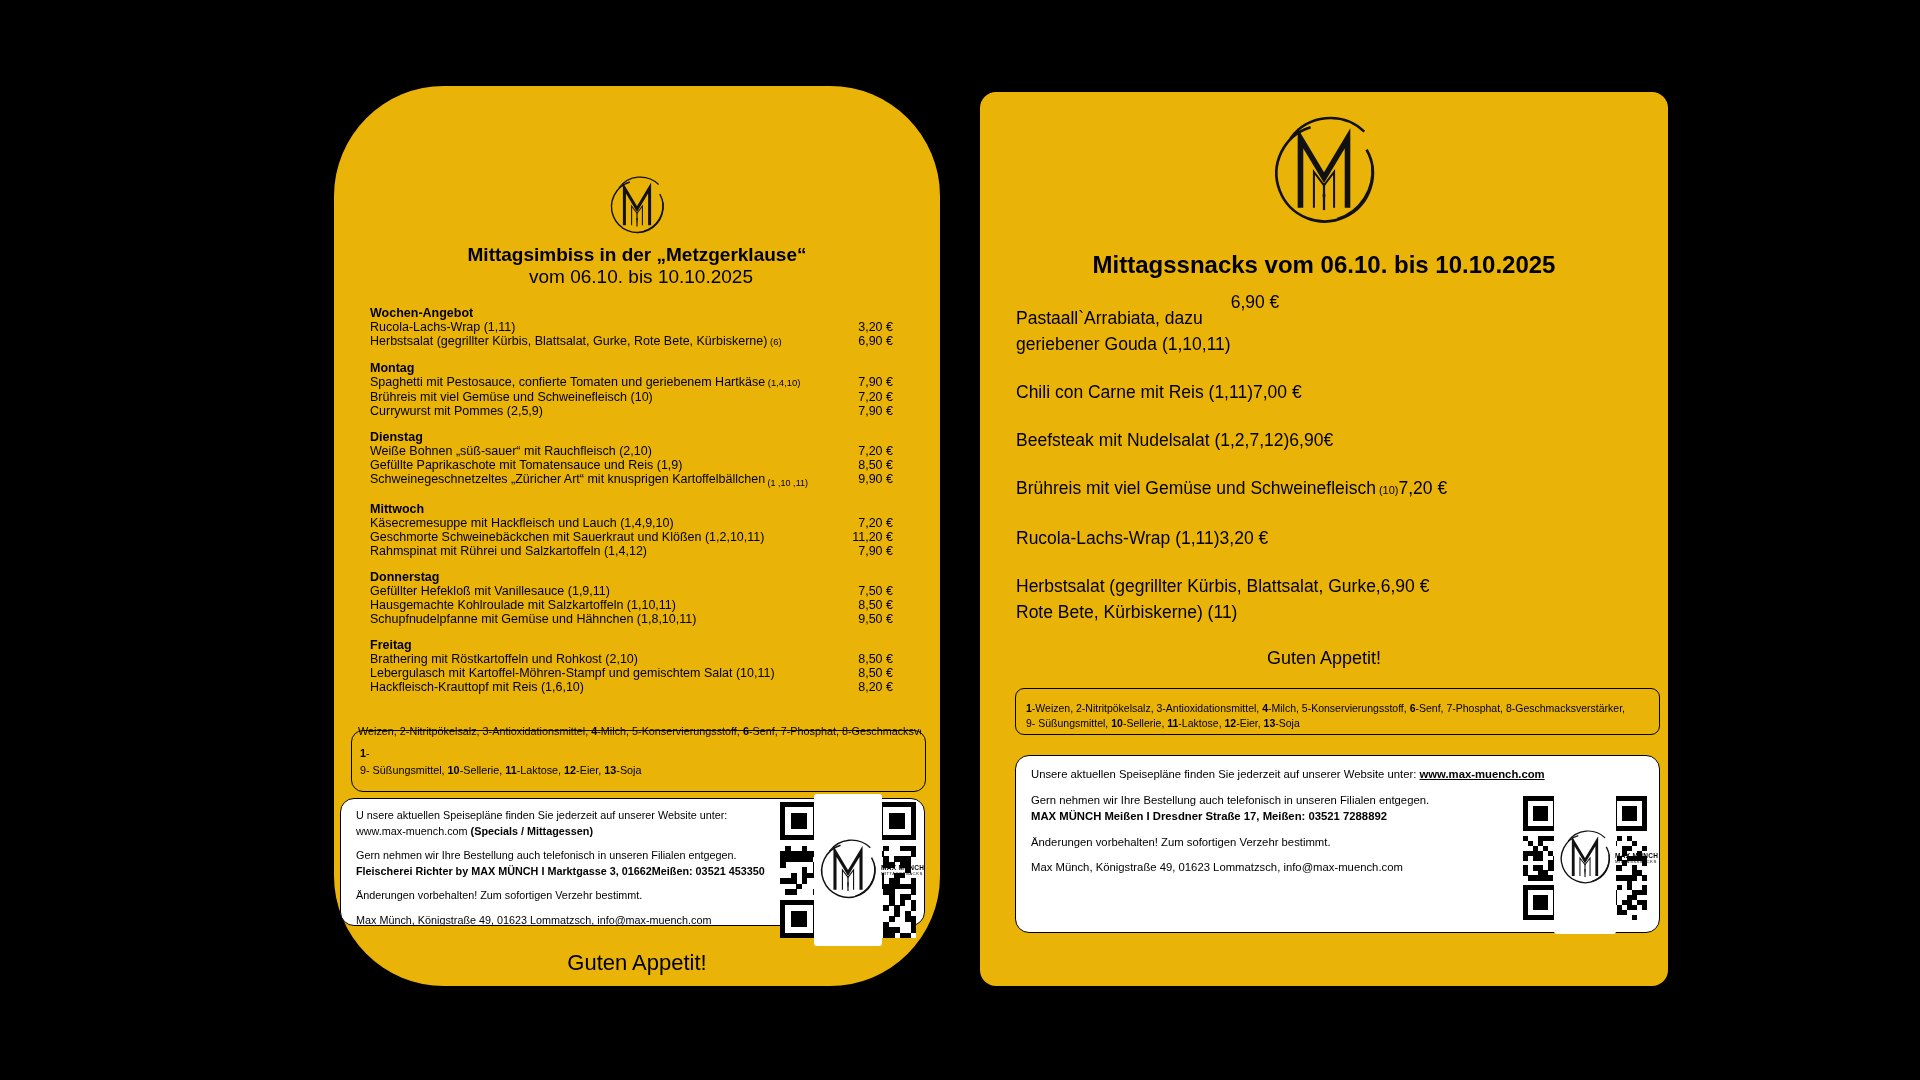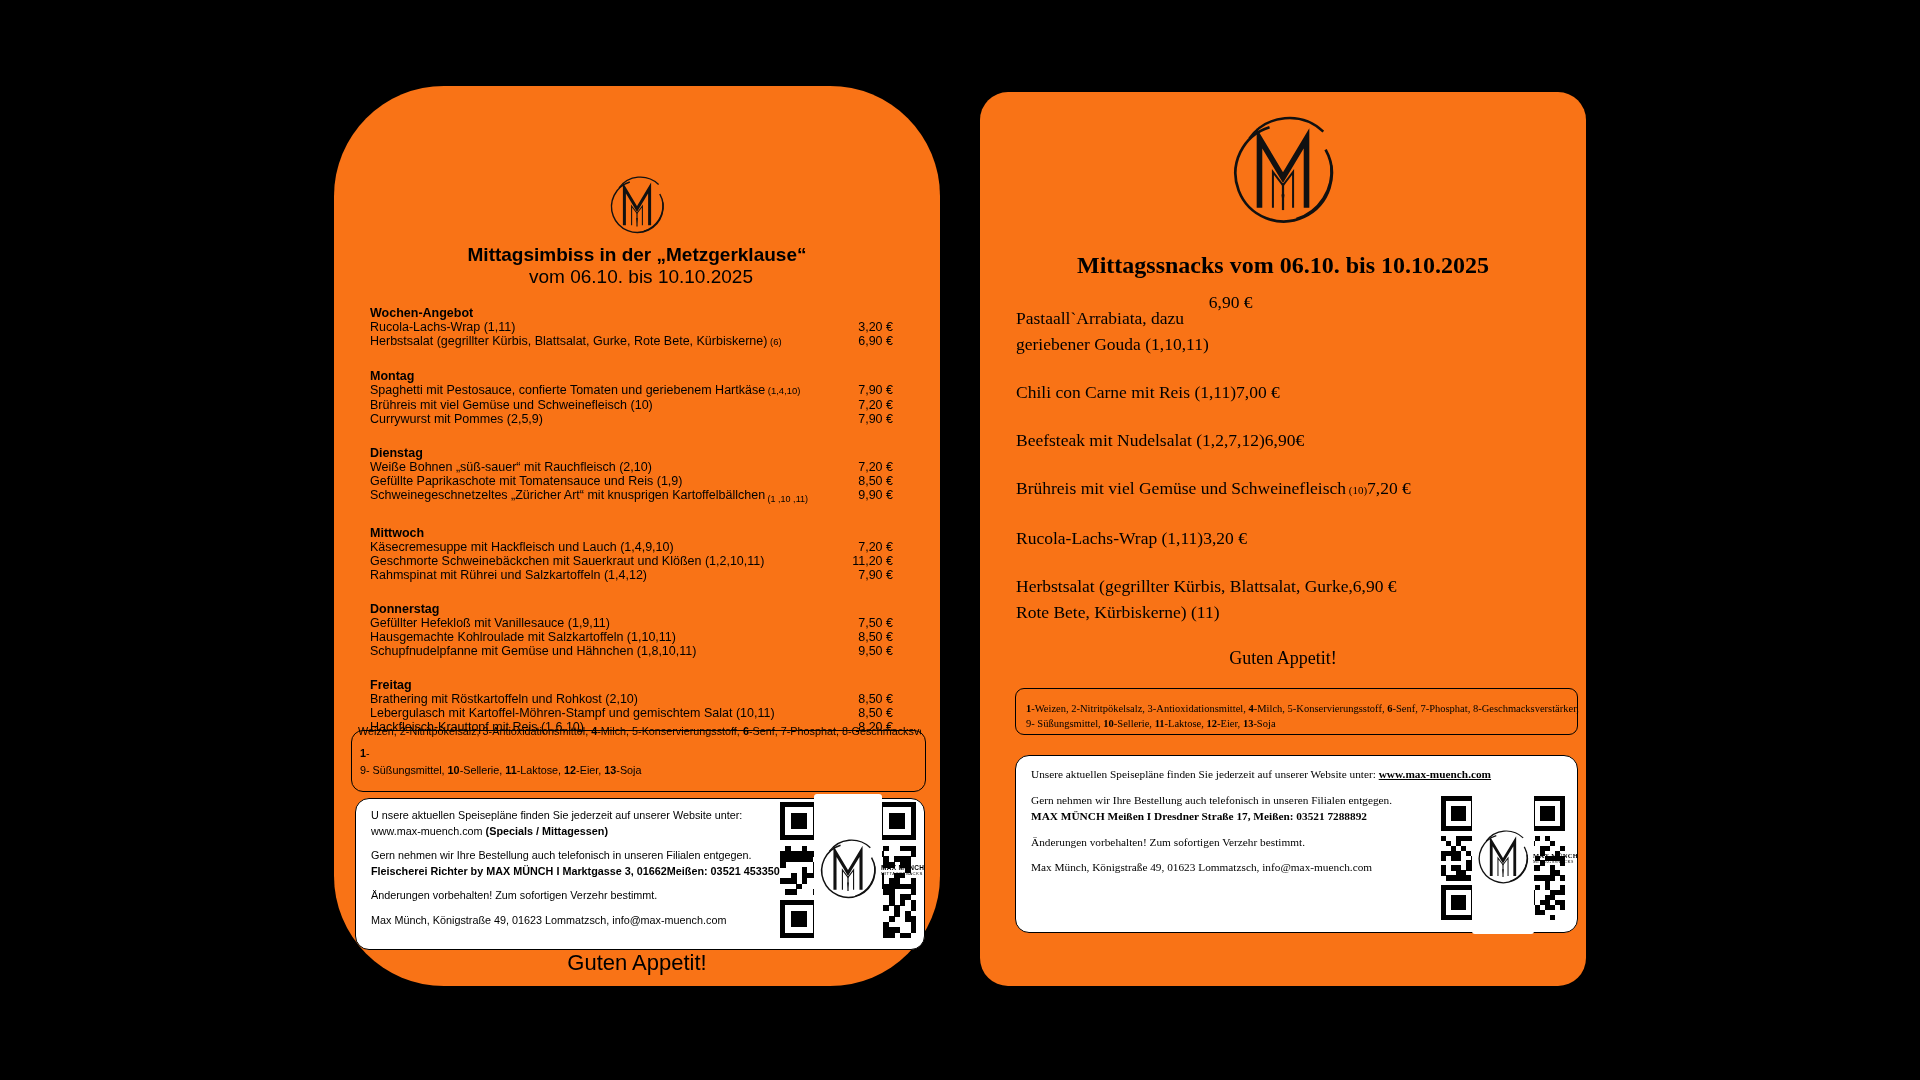--- a/index.html
+++ b/index.html
@@ -3,36 +3,36 @@
 <meta charset="utf-8">
 <style>
   html,body{margin:0;padding:0;}
   body{
     width:1920px;height:1080px;position:relative;overflow:hidden;
     background:#000;color:#000;
     font-family:"Liberation Sans", sans-serif;
     -webkit-font-smoothing:antialiased;
   }
   .stage{position:absolute;inset:0;background:#000;}
-  .card{position:absolute;background:#f97316;}
+  .card{position:absolute;background:#eab308;}
   .card-left{left:334px;top:86px;width:606px;height:900px;border-radius:110px;}
-  .card-right{left:980px;top:92px;width:606px;height:894px;border-radius:28px;font-family:Liberation Serif, serif;}
+  .card-right{left:980px;top:92px;width:688px;height:894px;border-radius:16px;}
 
   .b{font-weight:bold;}
   .u{text-decoration:underline;}
 
   
   .logo-sm{display:block;margin:90px auto 0;width:60px;height:60px;}
   .logo-lg{display:block;margin:24px auto 0;width:112px;height:112px;}
 
   
   .lc-title{ text-align:center;font-weight:bold;font-size:19px;line-height:22px;margin-top:8px;}
   .lc-subtitle{text-align:center;font-weight:normal;font-size:19px;line-height:22px;margin-left:8px;}
   .menu{margin:18px 47px 0 36px;}
-  .day{font-weight:bold;font-size:12.5px;line-height:14px;margin-top:20px;}
+  .day{font-weight:bold;font-size:12.5px;line-height:14px;margin-top:12px;}
   .section:first-child .day{margin-top:16px;}
   .mrow{display:flex;justify-content:space-between;align-items:flex-start;font-size:12.5px;line-height:14px;}
   .iname{white-space:nowrap;}
   .iprice{white-space:nowrap;text-align:right;}
   .sup{font-size:9.5px;}
   .subsc{font-size:9px;vertical-align:-3px;}
 
   .card-left .allergen-box{
     position:absolute;left:17px;right:14px;top:644px;height:62px;
     border:1.6px solid #000;border-radius:12px;box-sizing:border-box;
@@ -41,21 +41,21 @@
   .allergen-overlap{
     position:absolute;top:-7px;left:6px;right:4px;
     white-space:nowrap;overflow:hidden;font-size:10.8px;line-height:14px;
   }
   .allergen-line{white-space:nowrap;}
 
   .info-box{
     position:absolute;border:1.6px solid #000;border-radius:14px;box-sizing:border-box;
     background:#fff;
   }
-  .card-left .info-box{left:21px;right:15px;top:712px;height:152px;}
+  .card-left .info-box{left:6px;right:15px;top:712px;height:128px;}
   .card-left .info-text{padding:9px 0 0 15px;font-size:10.8px;line-height:15.5px;}
   .info-line{white-space:nowrap;}
   .info-line.blank{height:9px;}
 
   .qr{position:absolute;background:#fff;}
   .card-left .qr{right:8px;top:3px;width:136px;height:136px;}
   .card-right .qr{right:12px;top:40px;width:124px;height:124px;}
   .qr svg{display:block;width:100%;height:100%;}
   .qr-label{
     position:absolute;left:50%;top:50%;transform:translate(-50%,-50%);

